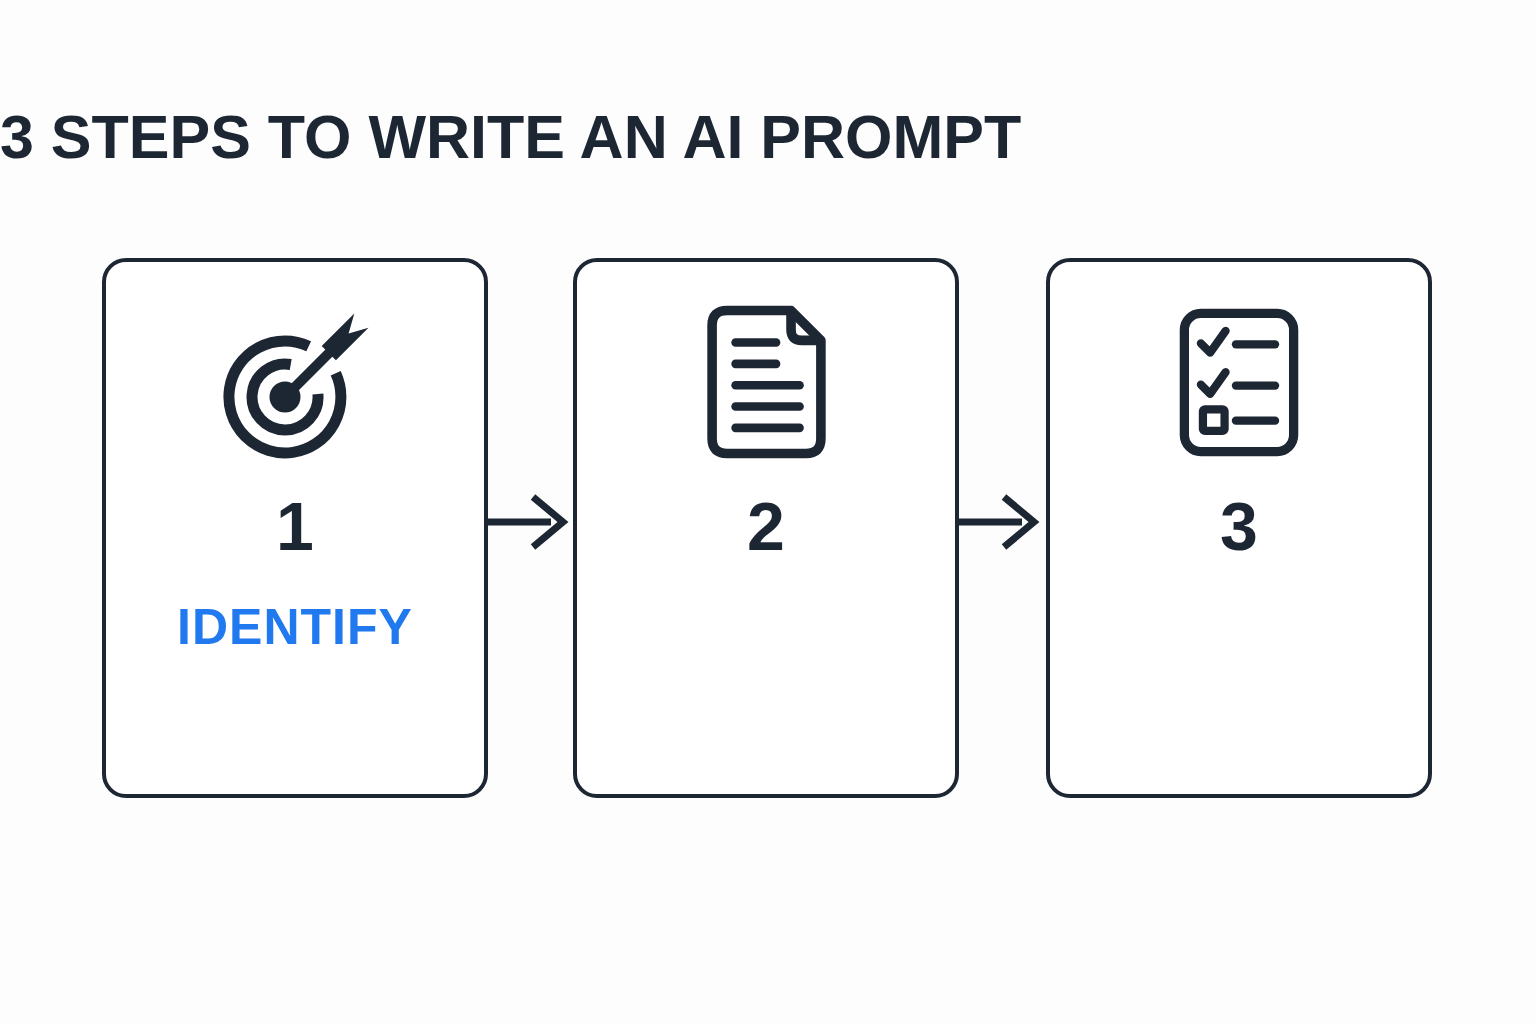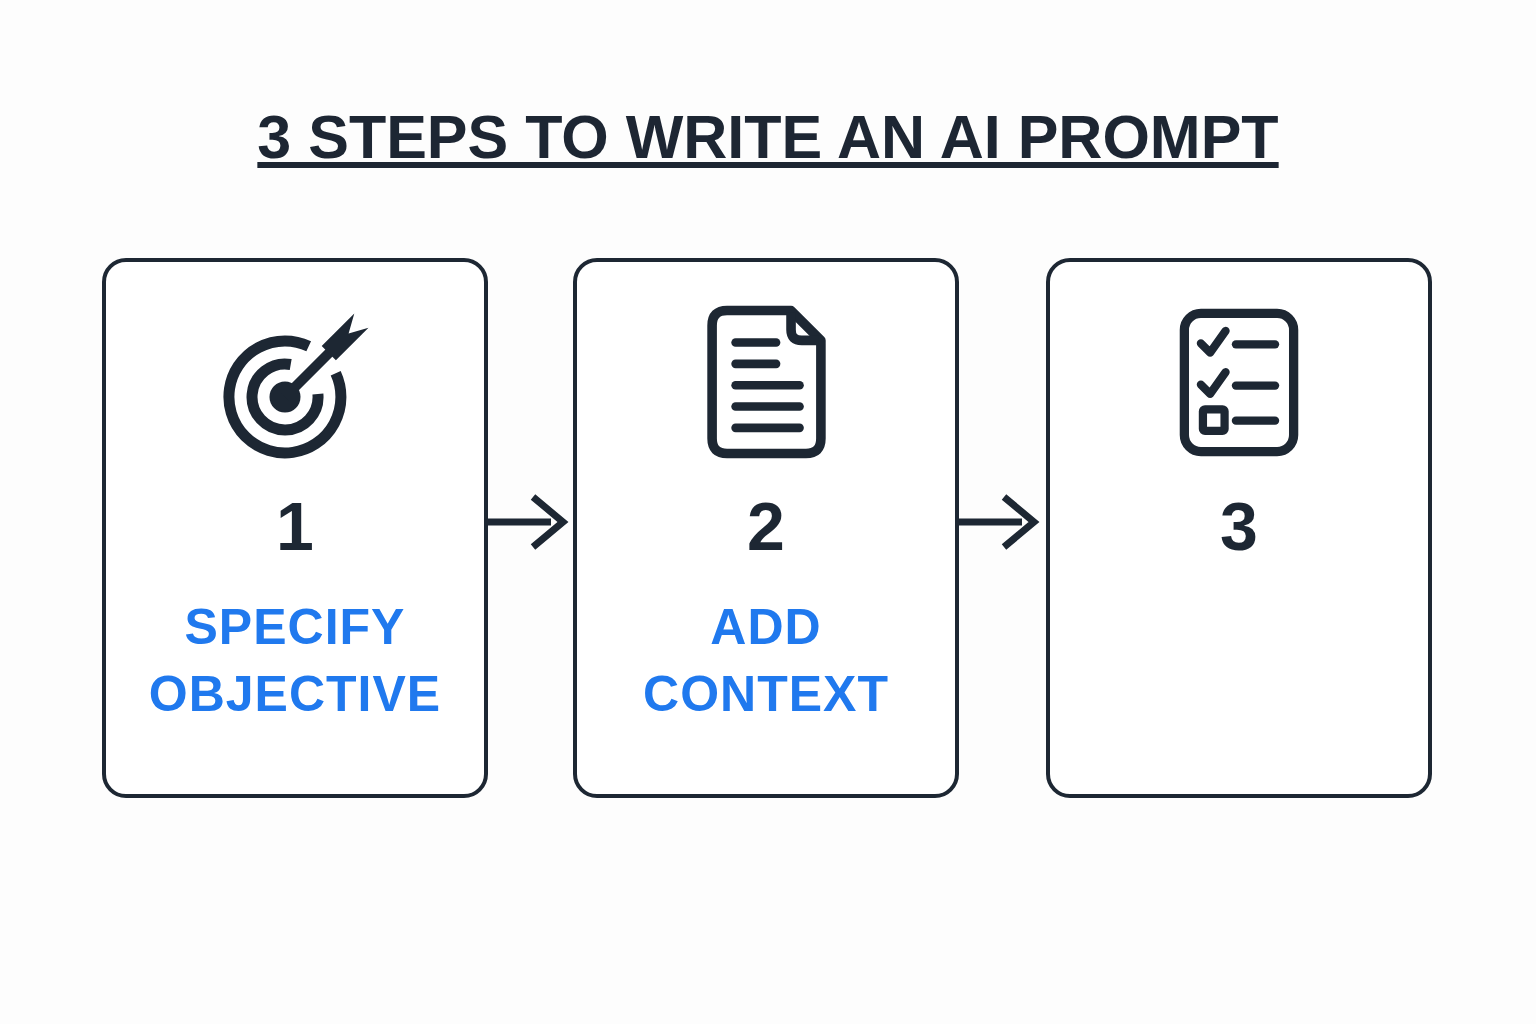--- a/index.html
+++ b/index.html
@@ -7,26 +7,24 @@
   body {
     position:relative;
     width:1536px; height:1024px;
     background:#fdfdfd;
     font-family:"Liberation Sans", sans-serif;
     overflow:hidden;
   }
   .title {
     position:absolute;
     top:102px; left:0; width:1536px;
-    text-align:center;
     font-size:61px;
     font-weight:700;
     letter-spacing:0px;
     color:#1d2633;
-    text-decoration:underline;
   }
   .card {
     position:absolute;
     top:258px;
     width:386px; height:540px;
     background:#ffffff;
     border:4px solid #1d2733;
     border-radius:24px;
     display:flex;
     flex-direction:column;
@@ -79,22 +77,21 @@
     <svg width="165" height="155" viewBox="0 0 165 155">
       <path class="stroke-dark" stroke-width="11" d="M 95.7 41.2 A 56 56 0 1 0 122.7 68.3"></path>
       <path class="stroke-dark" stroke-width="11" d="M 77.7 59.5 A 33 33 0 1 0 104.9 89.1"></path>
       <circle class="fill-dark" cx="72" cy="92" r="15.5"></circle>
       <line class="stroke-dark" stroke-width="10" x1="72" y1="92" x2="132" y2="32"></line>
       <polygon class="fill-dark" points="108.7,41.1 141.3,8.5 135.6,28.4 155.5,22.7 122.9,55.3"></polygon>
     </svg>
   </div>
   <div class="step-number">1</div>
   <div class="step-label">
-    <div>SPECIFY</div>
-    <div>OBJECTIVE</div>
+    <div>IDENTIFY</div>
   </div>
 </div>
 
 <div class="arrow a1">
   <svg width="86" height="60" viewBox="0 0 86 60">
     <line class="stroke-dark" stroke-width="7" x1="0" y1="30" x2="64" y2="30"></line>
     <polyline class="stroke-dark" stroke-width="7" points="46,5 76,30 46,55" stroke-linejoin="miter"></polyline>
   </svg>
 </div>
 
@@ -104,24 +101,20 @@
       <path class="stroke-dark" stroke-width="9" stroke-linejoin="round" d="M 88 8 H 28 Q 14 8 14 22 V 128 Q 14 142 28 142 H 102 Q 116 142 116 128 V 36 Z"></path>
       <path class="stroke-dark" stroke-width="9" stroke-linejoin="round" d="M 88 10 V 26 Q 88 36 98 36 L 114 36"></path>
       <line class="stroke-dark" stroke-width="8" stroke-linecap="round" x1="36" y1="58" x2="74" y2="58"></line>
       <line class="stroke-dark" stroke-width="8" stroke-linecap="round" x1="36" y1="78" x2="96" y2="78"></line>
       <line class="stroke-dark" stroke-width="8" stroke-linecap="round" x1="36" y1="98" x2="96" y2="98"></line>
       <line class="stroke-dark" stroke-width="8" stroke-linecap="round" x1="36" y1="118" x2="96" y2="118"></line>
       <line class="stroke-dark" stroke-width="8" stroke-linecap="round" x1="36" y1="38" x2="74" y2="38"></line>
     </svg>
   </div>
   <div class="step-number">2</div>
-  <div class="step-label">
-    <div>ADD</div>
-    <div>CONTEXT</div>
-  </div>
 </div>
 
 <div class="arrow a2">
   <svg width="86" height="60" viewBox="0 0 86 60">
     <line class="stroke-dark" stroke-width="7" x1="0" y1="30" x2="64" y2="30"></line>
     <polyline class="stroke-dark" stroke-width="7" points="46,5 76,30 46,55" stroke-linejoin="miter"></polyline>
   </svg>
 </div>
 
 <div class="card c3">

